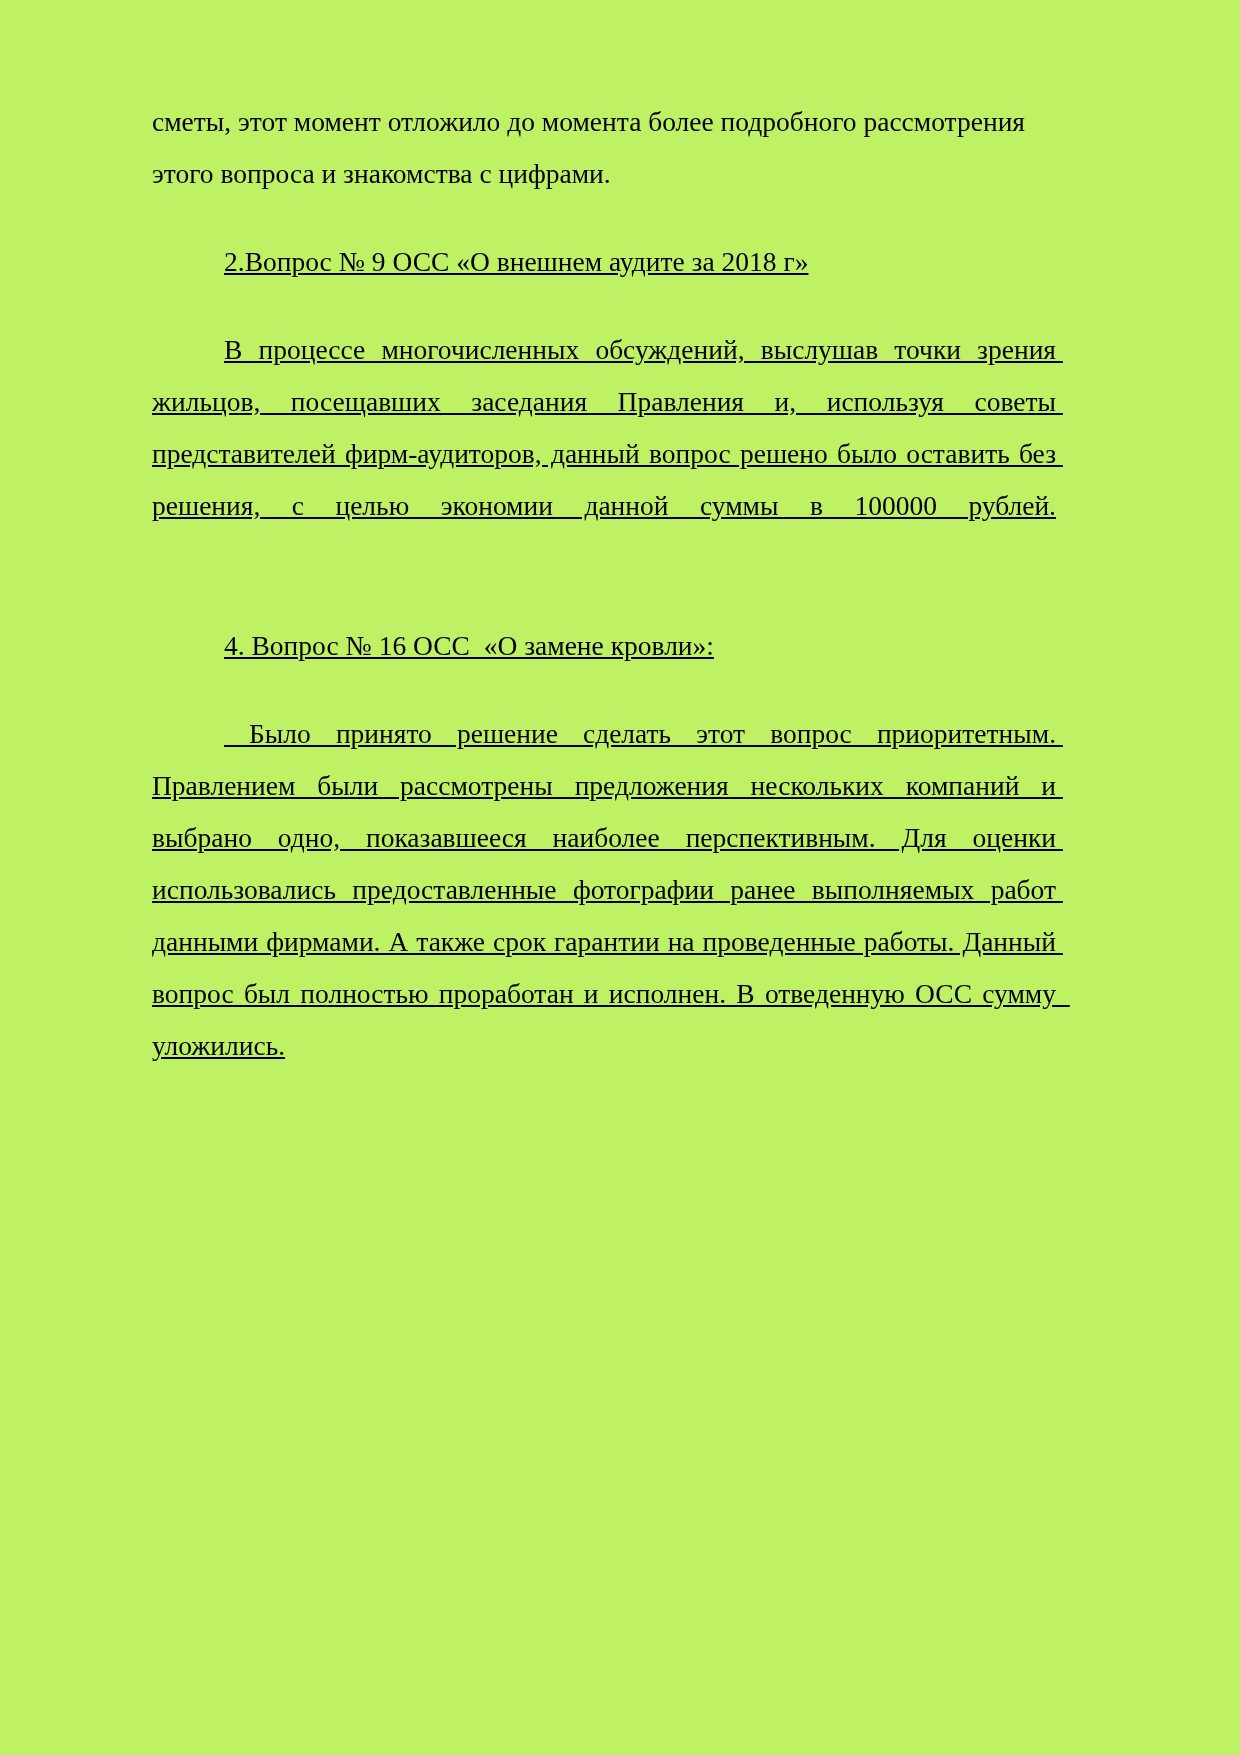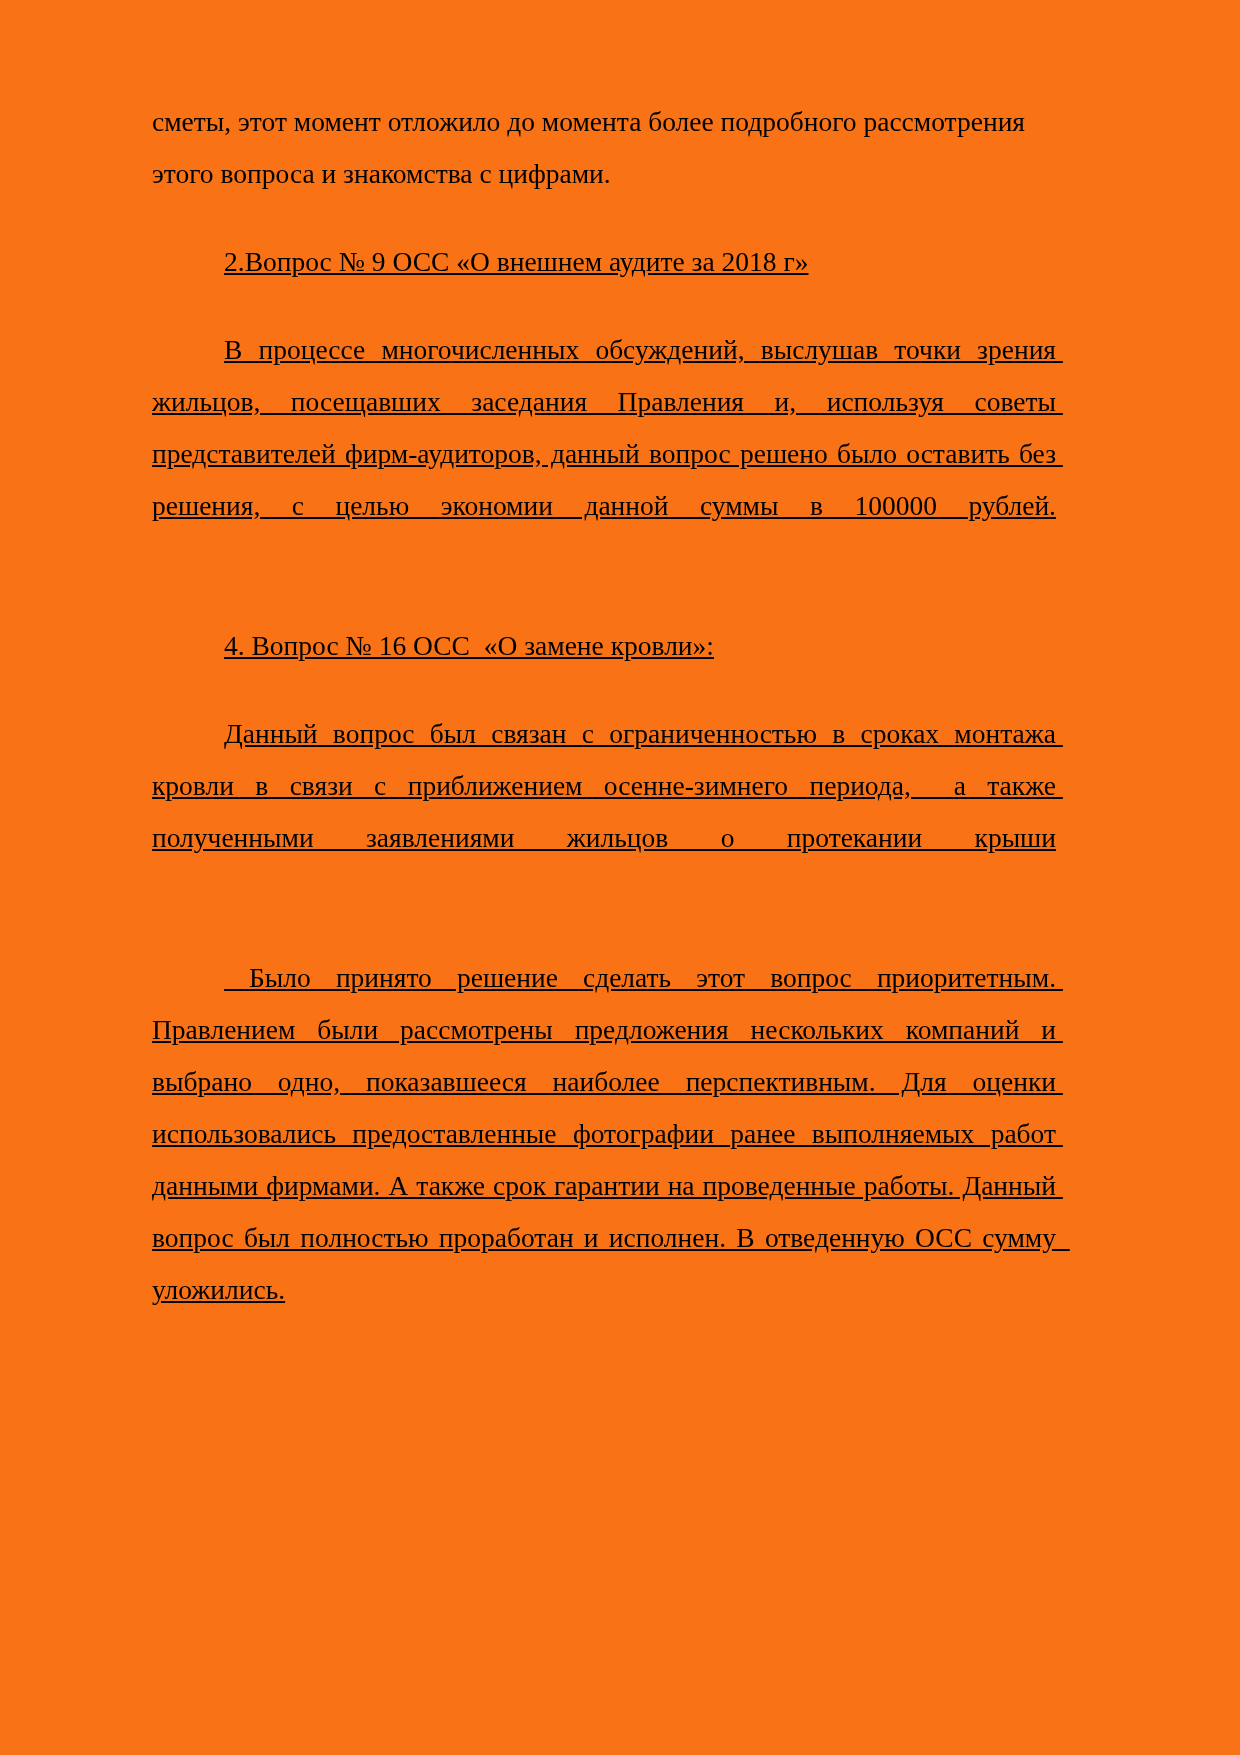--- a/index.html
+++ b/index.html
@@ -9,21 +9,21 @@
     background: #ffffff;
   }
   body {
     font-family: "Liberation Serif", "DejaVu Serif", serif;
     color: #000000;
   }
   .page {
     position: relative;
     width: 1240px;
     height: 1755px;
-    background: #f97316;
+    background: #bef264;
     margin: 0 auto;
     overflow: hidden;
     box-sizing: border-box;
   }
   .text-column {
     position: absolute;
     left: 152px;
     top: 96px;
     width: 904px;
   }
@@ -66,18 +66,17 @@
     <p class="para nojustify">сметы, этот момент отложило до момента более подробного рассмотрения этого вопроса и знакомства с цифрами.</p>
 
     <p class="para indent nojustify spaced">2.Вопрос № 9 ОСС «О внешнем аудите за 2018 г»</p>
 
     <p class="para indent spaced">В процессе многочисленных обсуждений, выслушав точки зрения жильцов, посещавших заседания Правления и, используя советы представителей фирм-аудиторов, данный вопрос решено было оставить без решения, с целью экономии данной суммы в 100000 рублей.</p>
 
 
 
     <p class="para indent nojustify spaced">4. Вопрос № 16 ОСС  «О замене кровли»:</p>
 
-    <p class="para indent spaced">Данный вопрос был связан с ограниченностью в сроках монтажа кровли в связи с приближением осенне-зимнего периода,  а также полученными заявлениями жильцов о протекании крыши</p>
 
     <p class="para indent spaced"> Было принято решение сделать этот вопрос приоритетным. Правлением были рассмотрены предложения нескольких компаний и выбрано одно, показавшееся наиболее перспективным. Для оценки использовались предоставленные фотографии ранее выполняемых работ данными фирмами. А также срок гарантии на проведенные работы. Данный вопрос был полностью проработан и исполнен. В отведенную ОСС сумму  уложились.</p>
 
   </div>
 </div>
 
 </body></html>

